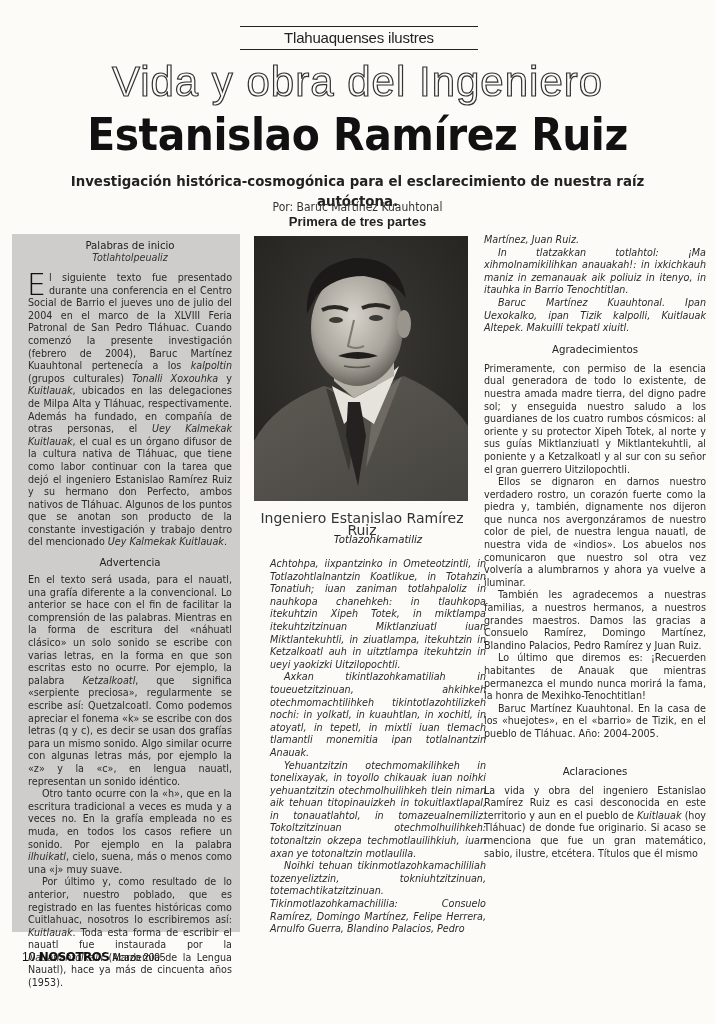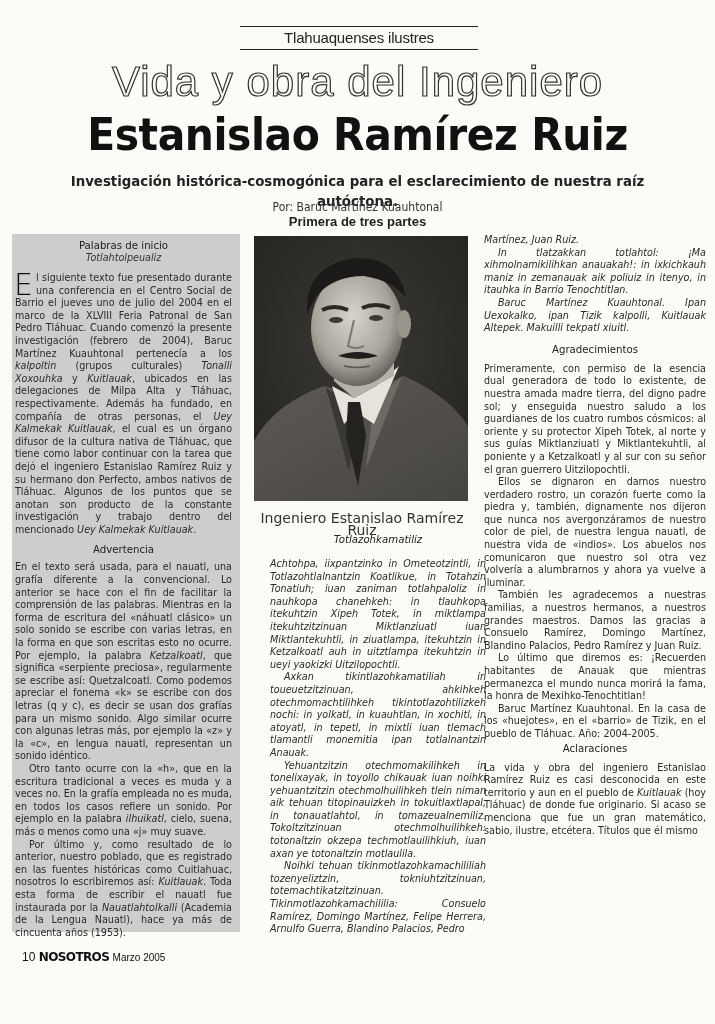--- a/index.html
+++ b/index.html
@@ -71,21 +71,21 @@
   .col h4 {
     margin: 0 0 8px 0; text-align: center; font-weight: normal; font-style: italic;
     font-size: 9.6px; line-height: 12px; color: #333;
   }
 
   
   #sidebar-box {
     left: 12px; top: 234px; width: 228px; height: 698px;
     background: #cfcdcb;
     box-sizing: border-box;
-    padding: 4px 8px 0 3px;
+    padding: 4px 8px 0 16px;
   }
   .dropcap {
     float: left; font-size: 30px; line-height: 24px;
     margin: 1px 3px 0 -1px; color: #111;
     font-family: "DejaVu Sans", sans-serif; font-weight: 300;
   }
 
   
   #photo {
     left: 254px; top: 236px; width: 214px; height: 265px;
@@ -210,21 +210,21 @@
 <div id="right-col" class="abs col">
   <p class="noindent it">Martínez, Juan Ruiz.</p>
   <p class="it">In tlatzakkan totlahtol: ¡Ma xihmolnamikilihkan anauakah!: in ixkichkauh maniz in zemanauak aik poliuiz in itenyo, in itauhka in Barrio Tenochtitlan.</p>
   <p class="it">Baruc Martínez Kuauhtonal. Ipan Uexokalko, ipan Tizik kalpolli, Kuitlauak Altepek. Makuilli tekpatl xiuitl.</p>
   <h3 style="margin-top:8px;margin-bottom:7px;">Agradecimientos</h3>
   <p class="noindent">Primeramente, con permiso de la esencia dual generadora de todo lo existente, de nuestra amada madre tierra, del digno padre sol; y enseguida nuestro saludo a los guardianes de los cuatro rumbos cósmicos: al oriente y su protector Xipeh Totek, al norte y sus guías Miktlanziuatl y Miktlantekuhtli, al poniente y a Ketzalkoatl y al sur con su señor el gran guerrero Uitzilopochtli.</p>
   <p>Ellos se dignaron en darnos nuestro verdadero rostro, un corazón fuerte como la piedra y, también, dignamente nos dijeron que nunca nos avergonzáramos de nuestro color de piel, de nuestra lengua nauatl, de nuestra vida de «indios». Los abuelos nos comunicaron que nuestro sol otra vez volvería a alumbrarnos y ahora ya vuelve a iluminar.</p>
   <p>También les agradecemos a nuestras familias, a nuestros hermanos, a nuestros grandes maestros. Damos las gracias a Consuelo Ramírez, Domingo Martínez, Blandino Palacios, Pedro Ramírez y Juan Ruiz.</p>
   <p>Lo último que diremos es: ¡Recuerden habitantes de Anauak que mientras permanezca el mundo nunca morirá la fama, la honra de Mexihko-Tenochtitlan!</p>
   <p>Baruc Martínez Kuauhtonal. En la casa de los «huejotes», en el «barrio» de Tizik, en el pueblo de Tláhuac. Año: 2004-2005.</p>
-  <h3 style="margin-top:1px;margin-bottom:7px;">Aclaraciones</h3>
+  <h3 style="margin-top:24px;margin-bottom:7px;">Aclaraciones</h3>
   <p class="noindent">
     <span>La vida y obra del ingeniero Estanislao Ramírez Ruiz es casi desconocida en este territorio y aun en el pueblo de </span><span class="it">Kuitlauak</span><span> (hoy Tláhuac) de donde fue originario. Si acaso se menciona que fue un gran matemático, sabio, ilustre, etcétera. Títulos que él mismo</span>
   </p>
 </div>
 
 <div id="footer" class="abs">
   <span>10</span>
   <span class="mag">NOSOTROS</span>
   <span class="date">Marzo 2005</span>
 </div>

